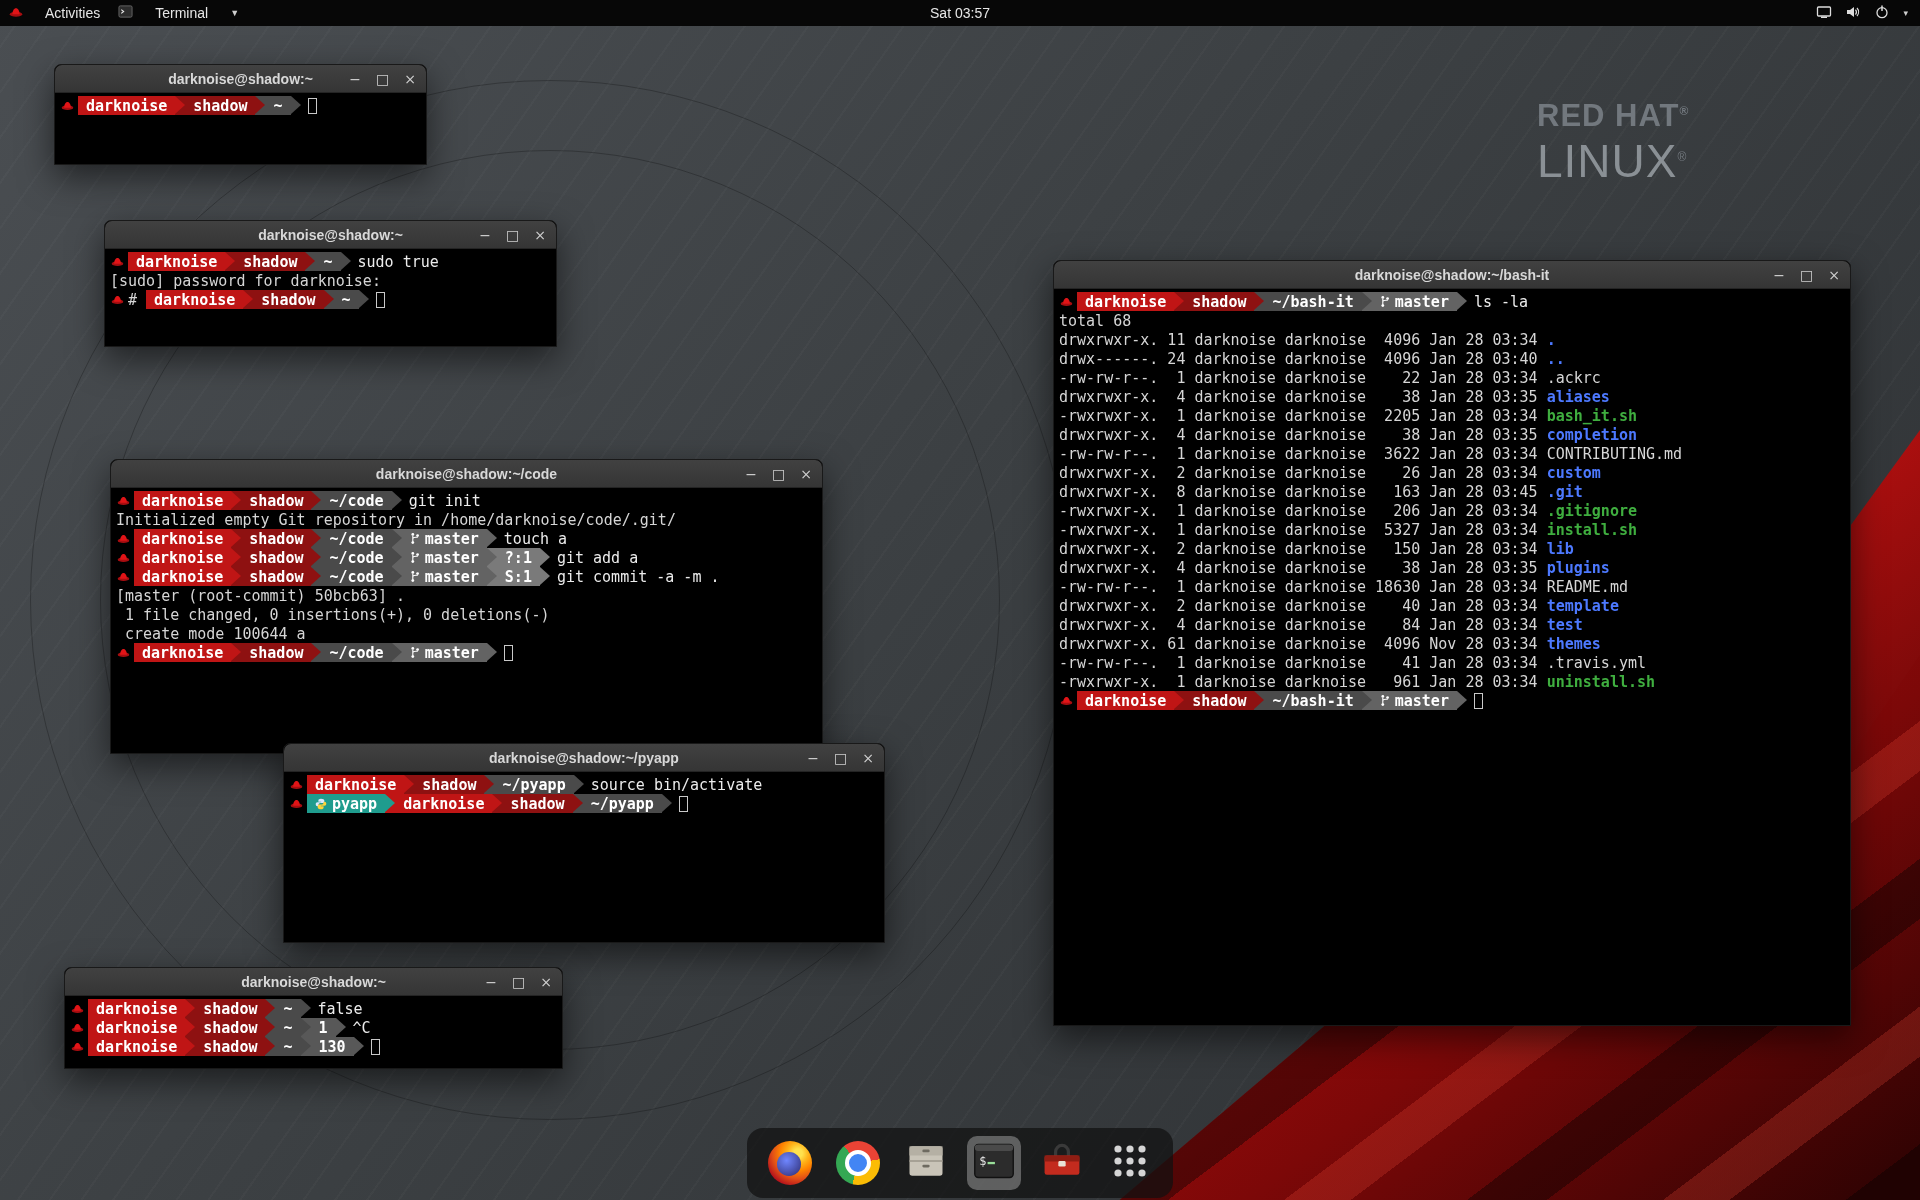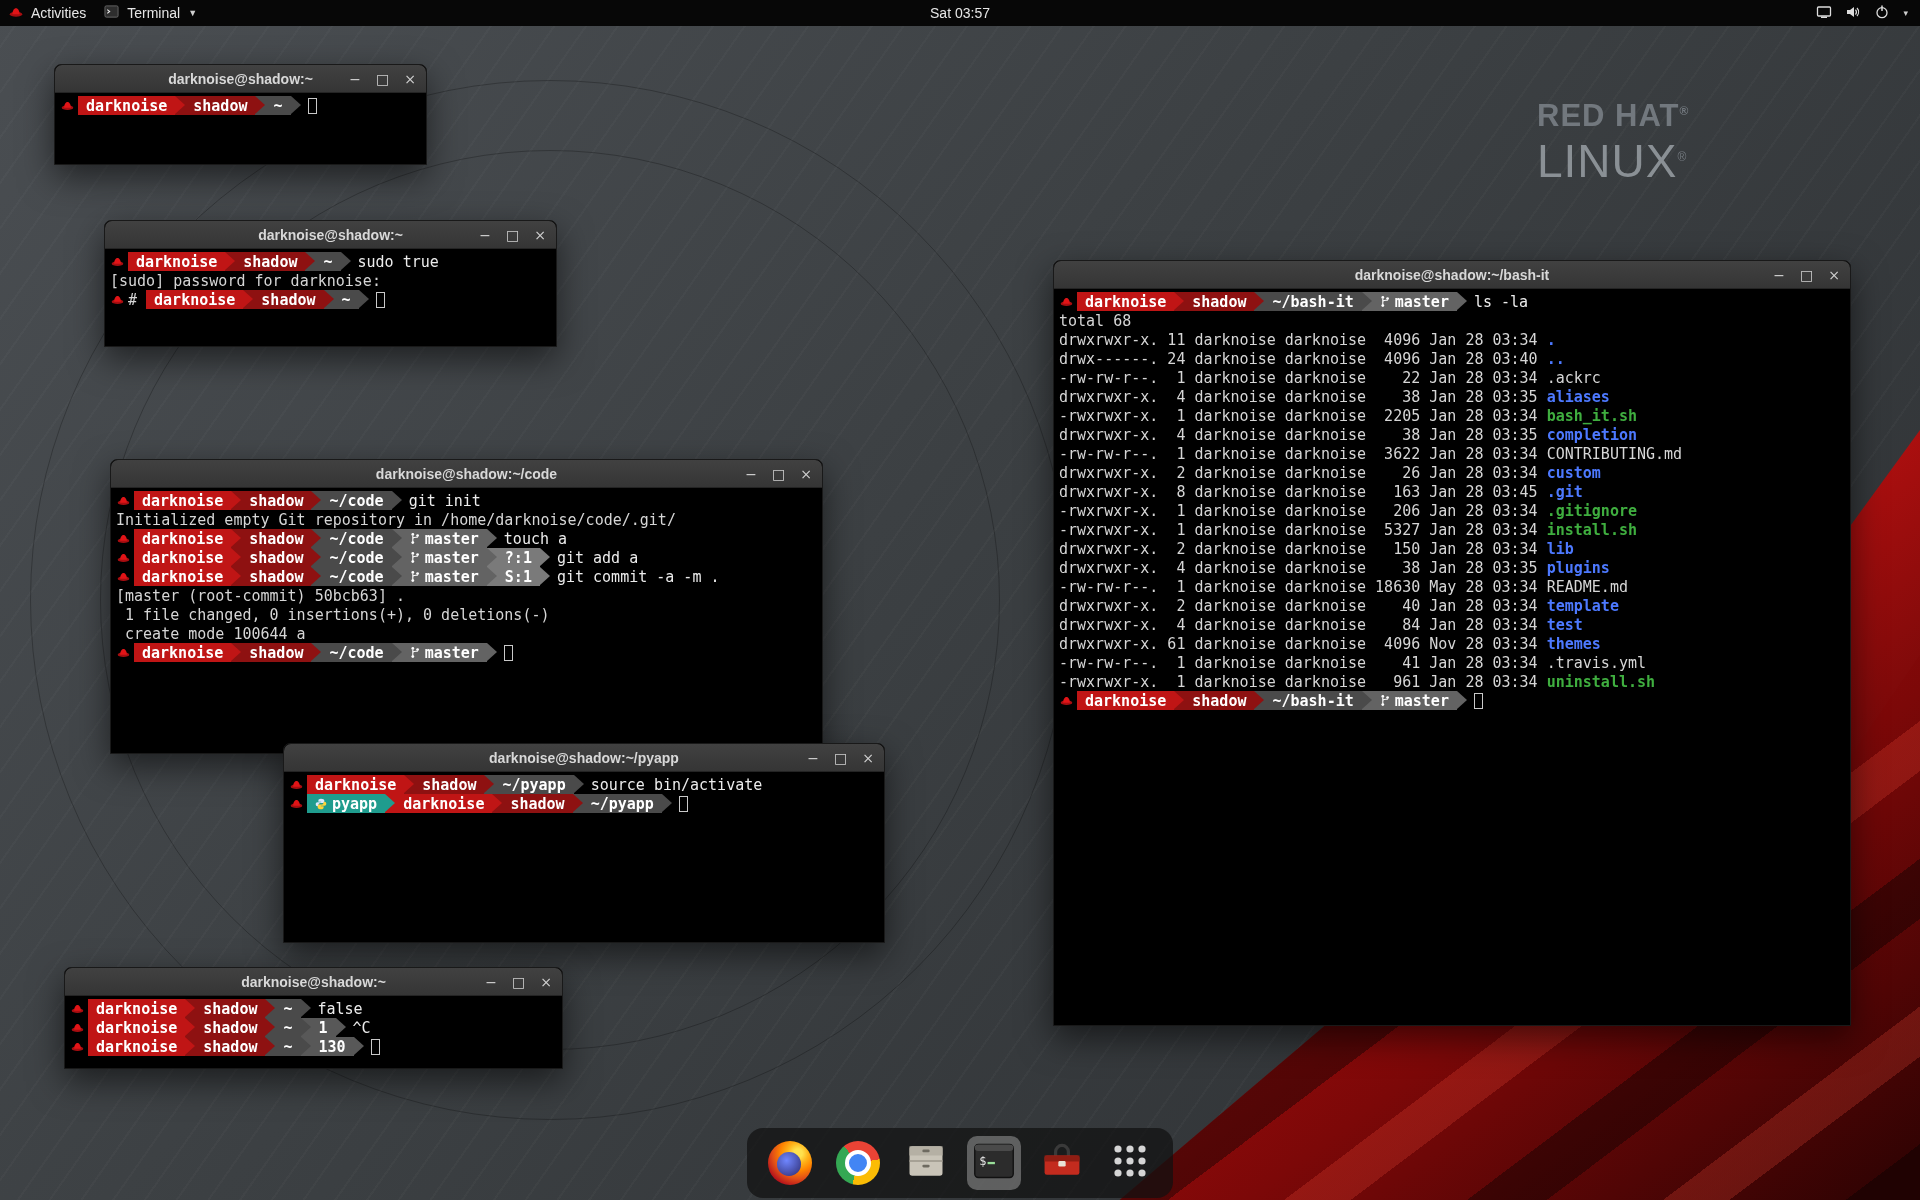--- a/index.html
+++ b/index.html
@@ -22,21 +22,21 @@
              background:linear-gradient(143deg,#b51010,#6f0808)}
   .brand{position:absolute;left:1537px;top:98px;z-index:3}
   .brand-top{font-size:31px;font-weight:bold;letter-spacing:1px;color:#72787e}
   .brand-mid{font-size:46px;color:#8a9095;margin-top:3px;letter-spacing:1px}
   .brand-bot{font-size:46px;color:#8a9095;letter-spacing:1px}
   .brand sup{font-size:12px;vertical-align:super;color:#72787e}
 
   
   .topbar{position:absolute;top:0;left:0;right:0;height:26px;background:#070707;z-index:50;
           display:flex;align-items:center;color:#e6e6e6;font-size:14px}
-  .tb-item{display:flex;align-items:center;gap:8px;height:26px;padding:0 9px;cursor:default}
+  .tb-item{display:flex;align-items:center;gap:22px;height:26px;padding:0 9px;cursor:default}
   .tb-center{position:absolute;left:50%;transform:translateX(-50%)}
   .tb-right{margin-left:auto;display:flex;align-items:center;gap:13px;padding-right:12px}
   .tb-caret{font-size:9px;color:#cfcfcf}
 
   
   .term-window{position:absolute;background:#000;border:1px solid #191919;border-radius:7px 7px 0 0;
                box-shadow:0 12px 34px rgba(0,0,0,0.55);z-index:10}
   .titlebar{height:28px;background:linear-gradient(#414141,#353535);border-bottom:1px solid #242424;
             border-radius:7px 7px 0 0;position:relative;display:flex;align-items:center;justify-content:center}
   .win-title{font-size:14px;font-weight:bold;color:#d8d8d8}
@@ -294,21 +294,21 @@
       <div class="t-line"><span class="t-plain">drwxrwxr-x.  4 darknoise darknoise    38 Jan 28 03:35 </span><span class="t-dir">aliases</span></div>
       <div class="t-line"><span class="t-plain">-rwxrwxr-x.  1 darknoise darknoise  2205 Jan 28 03:34 </span><span class="t-exec">bash_it.sh</span></div>
       <div class="t-line"><span class="t-plain">drwxrwxr-x.  4 darknoise darknoise    38 Jan 28 03:35 </span><span class="t-dir">completion</span></div>
       <div class="t-line"><span class="t-plain">-rw-rw-r--.  1 darknoise darknoise  3622 Jan 28 03:34 </span><span class="t-plain">CONTRIBUTING.md</span></div>
       <div class="t-line"><span class="t-plain">drwxrwxr-x.  2 darknoise darknoise    26 Jan 28 03:34 </span><span class="t-dir">custom</span></div>
       <div class="t-line"><span class="t-plain">drwxrwxr-x.  8 darknoise darknoise   163 Jan 28 03:45 </span><span class="t-dir">.git</span></div>
       <div class="t-line"><span class="t-plain">-rwxrwxr-x.  1 darknoise darknoise   206 Jan 28 03:34 </span><span class="t-exec">.gitignore</span></div>
       <div class="t-line"><span class="t-plain">-rwxrwxr-x.  1 darknoise darknoise  5327 Jan 28 03:34 </span><span class="t-exec">install.sh</span></div>
       <div class="t-line"><span class="t-plain">drwxrwxr-x.  2 darknoise darknoise   150 Jan 28 03:34 </span><span class="t-dir">lib</span></div>
       <div class="t-line"><span class="t-plain">drwxrwxr-x.  4 darknoise darknoise    38 Jan 28 03:35 </span><span class="t-dir">plugins</span></div>
-      <div class="t-line"><span class="t-plain">-rw-rw-r--.  1 darknoise darknoise 18630 May 28 03:34 </span><span class="t-plain">README.md</span></div>
+      <div class="t-line"><span class="t-plain">-rw-rw-r--.  1 darknoise darknoise 18630 Jan 28 03:34 </span><span class="t-plain">README.md</span></div>
       <div class="t-line"><span class="t-plain">drwxrwxr-x.  2 darknoise darknoise    40 Jan 28 03:34 </span><span class="t-dir">template</span></div>
       <div class="t-line"><span class="t-plain">drwxrwxr-x.  4 darknoise darknoise    84 Jan 28 03:34 </span><span class="t-dir">test</span></div>
       <div class="t-line"><span class="t-plain">drwxrwxr-x. 61 darknoise darknoise  4096 Nov 28 03:34 </span><span class="t-dir">themes</span></div>
       <div class="t-line"><span class="t-plain">-rw-rw-r--.  1 darknoise darknoise    41 Jan 28 03:34 </span><span class="t-plain">.travis.yml</span></div>
       <div class="t-line"><span class="t-plain">-rwxrwxr-x.  1 darknoise darknoise   961 Jan 28 03:34 </span><span class="t-exec">uninstall.sh</span></div>
       <div class="t-line"><span class="pl-logo"><svg width="13" height="13" viewBox="0 0 14 14">
             <ellipse cx="7" cy="9.3" rx="6.2" ry="2.5" fill="#a80d10"></ellipse>
             <path d="M3.4 9.3C3.4 6 4.9 3.3 7 3.3s3.6 2.7 3.6 6" fill="#e11417"></path>
           </svg></span><span class="pl-seg" style="background: rgb(192, 21, 21);">darknoise</span><span class="pl-arrow" style="background: rgb(142, 17, 17);"><i style="border-left-color: rgb(192, 21, 21);"></i></span><span class="pl-seg" style="background: rgb(142, 17, 17);">shadow</span><span class="pl-arrow" style="background: rgb(74, 74, 74);"><i style="border-left-color: rgb(142, 17, 17);"></i></span><span class="pl-seg" style="background: rgb(74, 74, 74);">~/bash-it</span><span class="pl-arrow" style="background: rgb(99, 99, 99);"><i style="border-left-color: rgb(74, 74, 74);"></i></span><span class="pl-seg" style="background: rgb(99, 99, 99);"><span class="git-ic"><svg width="10" height="13" viewBox="0 0 10 13">
               <circle cx="2.8" cy="2.4" r="1.4" fill="#fff"></circle>

